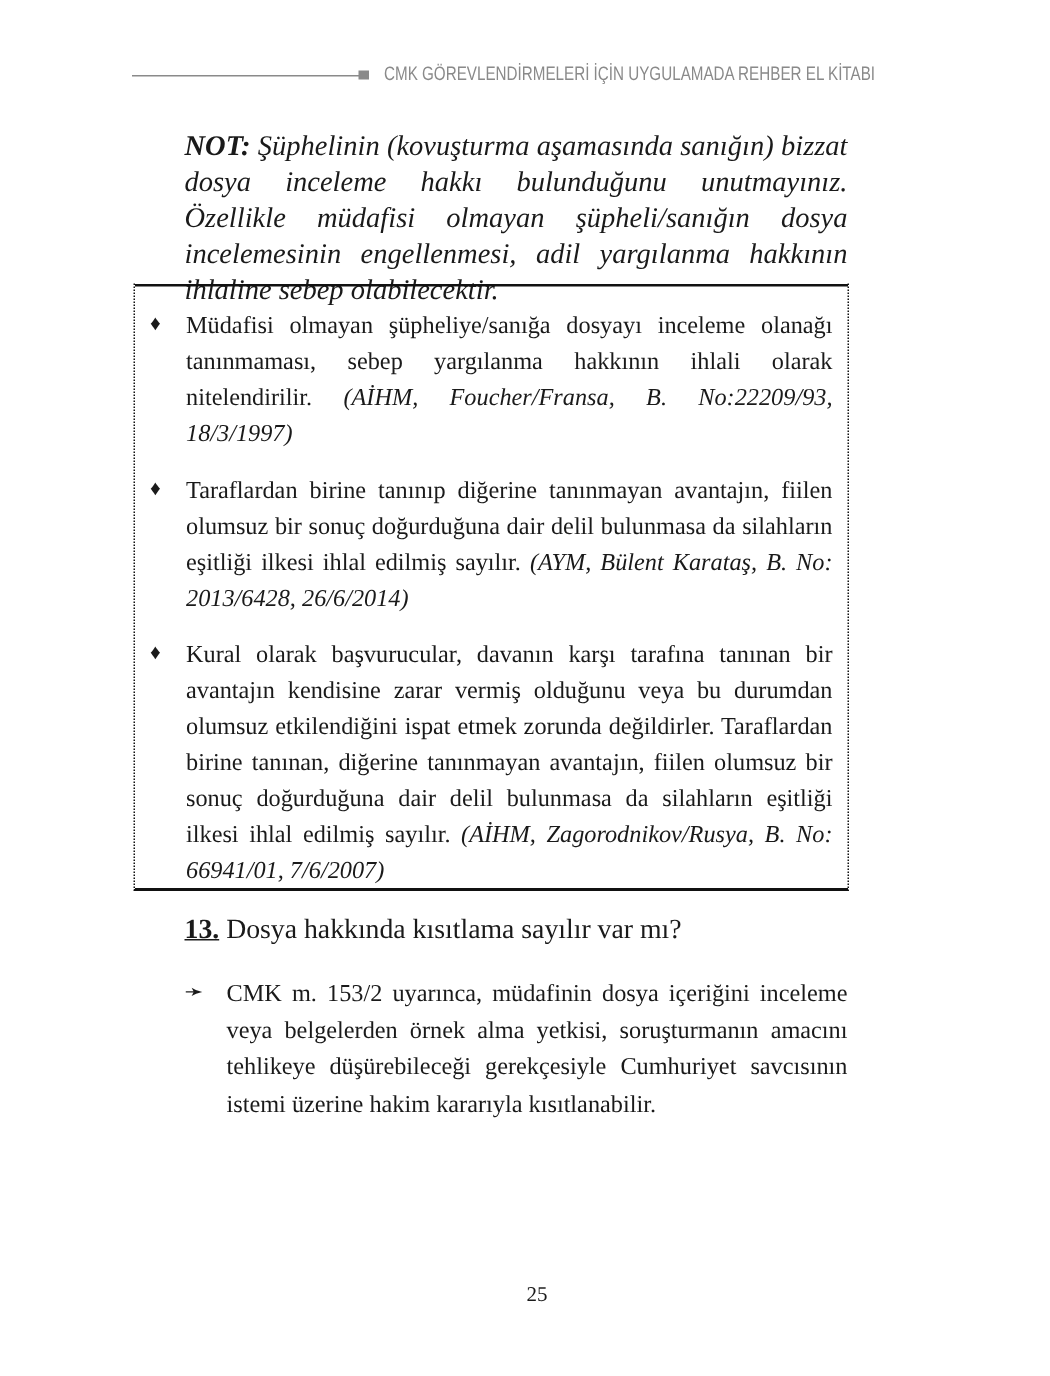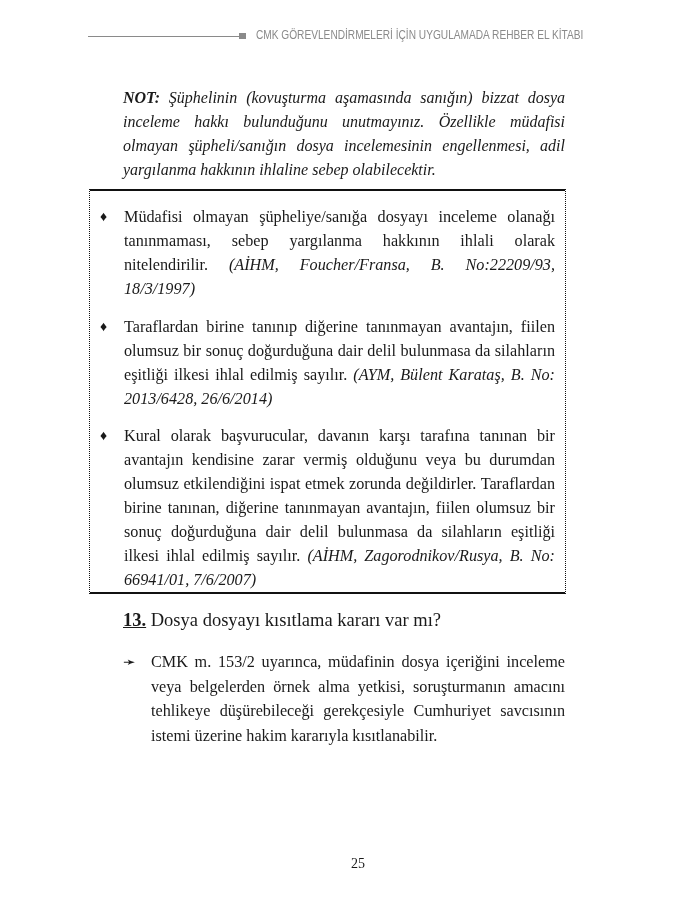--- a/index.html
+++ b/index.html
@@ -1,24 +1,24 @@
 <!DOCTYPE html>
 <html><head>
 <meta charset="utf-8">
 <style>
   html, body { margin: 0; padding: 0; background: #ffffff; }
   body { width: 700px; height: 917px; position: relative; overflow: hidden;
          font-family: "Liberation Serif", serif; color: #1a1a1a; }
-  .header { position: absolute; top: 26px; left: 88px; width: 480px; height: 20px; }
+  .header { position: absolute; top: 40px; left: 88px; width: 480px; height: 20px; }
   .header-line { position: absolute; left: 0; top: 10px; width: 152px; height: 1px; background: #8a8a8a; }
   .header-square { position: absolute; left: 151px; top: 7px; width: 7px; height: 6px; background: #8a8a8a; }
   .header-title { position: absolute; left: 168px; top: 1px; font-family: "Liberation Sans Narrow", "Liberation Sans", sans-serif;
          font-size: 13px; color: #8a8a8a; letter-spacing: 0px; transform: scaleX(0.78); transform-origin: left center; white-space: nowrap; }
 
-  .note { position: absolute; left: 123px; top: 86px; width: 442px; font-style: italic; font-size: 16px; line-height: 24px;
+  .note { position: absolute; left: 123px; top: 86px; width: 442px; font-style: italic; font-size: 19px; line-height: 24px;
           text-align: justify; }
   .note b { font-weight: bold; }
 
   .box { position: absolute; left: 89px; top: 189px; width: 475px; height: 401px;
          border-top: 2px solid #111; border-bottom: 2px solid #111;
          border-left: 1.5px dotted #111; border-right: 1.5px dotted #111; }
   .bullet { position: absolute; left: 10px; width: 455px; font-size: 16.2px; line-height: 24px; }
   .bullet .mark { position: absolute; left: 0; top: 0; font-size: 14px; }
   .bullet .text { margin-left: 24px; text-align: justify; }
   .bullet .text i { font-style: italic; margin-top: 32px; }
@@ -52,20 +52,20 @@
   <div class="bullet b2">
     <span class="mark">♦</span>
     <div class="text"><span>Taraflardan birine tanınıp diğerine tanınmayan avantajın, fiilen olumsuz bir sonuç doğurduğuna dair delil bulunmasa da silahların eşitliği ilkesi ihlal edilmiş sayılır. </span><i>(AYM, Bülent Karataş, B. No: 2013/6428, 26/6/2014)</i></div>
   </div>
   <div class="bullet b3">
     <span class="mark">♦</span>
     <div class="text"><span>Kural olarak başvurucular, davanın karşı tarafına tanınan bir avantajın kendisine zarar vermiş olduğunu veya bu durumdan olumsuz etkilendiğini ispat etmek zorunda değildirler. Taraflardan birine tanınan, diğerine tanınmayan avantajın, fiilen olumsuz bir sonuç doğurduğuna dair delil bulunmasa da silahların eşitliği ilkesi ihlal edilmiş sayılır. </span><i>(AİHM, Zagorodnikov/Rusya, B. No: 66941/01, 7/6/2007)</i></div>
   </div>
 </div>
 
-<div class="question"><b>13.</b><span> Dosya dosyayı kısıtlama kararı var mı?</span></div>
+<div class="question"><b>13.</b><span> Dosya hakkında kısıtlama sayılır var mı?</span></div>
 
 <div class="answer">
   <span class="mark">➛</span>
   <div class="text">CMK m. 153/2 uyarınca, müdafinin dosya içeriğini inceleme veya belgelerden örnek alma yetkisi, soruşturmanın amacını tehlikeye düşürebileceği gerekçesiyle Cumhuriyet savcısının istemi üzerine hakim kararıyla kısıtlanabilir.</div>
 </div>
 
 <div class="page-number">25</div>
 
 </body></html>

